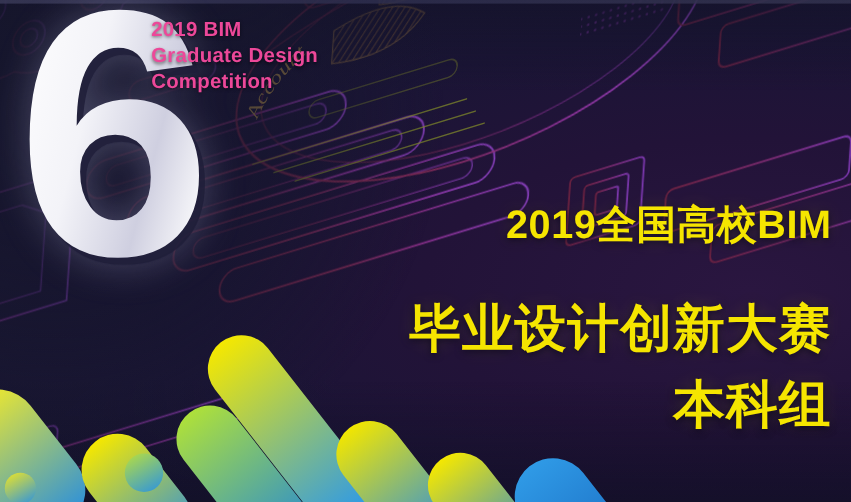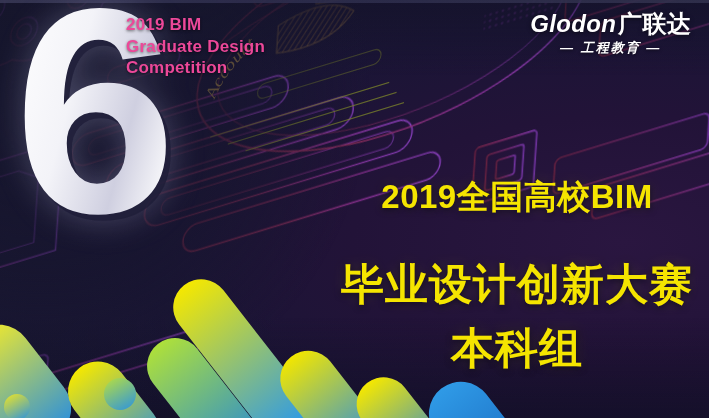--- a/index.html
+++ b/index.html
@@ -88,22 +88,22 @@
   .logo-sub{
     margin-top:2px;
     font-size:13px;font-weight:700;font-style:italic;
     letter-spacing:2px;
     white-space:nowrap;
     text-shadow:0 1px 3px rgba(0,0,0,.6);
   }
 
   
   .title{
-    position:absolute;right:16px;top:178px;
-    text-align:center;
+    position:absolute;right:16px;top:168px;
+    text-align:right;
     color:#f5e500;
     font-weight:700;
     text-shadow:0 2px 6px rgba(10,6,30,.85), 0 0 14px rgba(245,229,0,.14);
     white-space:nowrap;
   }
   .t1{font-size:33px;line-height:38px;letter-spacing:.5px;}
   .t2{font-size:43px;line-height:52px;letter-spacing:1px;margin-top:42px;}
   .t3{font-size:43px;line-height:52px;letter-spacing:1px;margin-top:12px;}
 
   
@@ -291,26 +291,20 @@
   <div class="numeral">
     <span class="six">6</span>
   </div>
 
   <div class="eng">
     <span>2019 BIM</span>
     <span>Graduate Design</span>
     <span>Competition</span>
   </div>
 
-  <div class="logo">
-    <div class="logo-main">
-      <span>Glodon</span><span class="cn">广联达</span>
-    </div>
-    <div class="logo-sub">— 工程教育 —</div>
-  </div>
 
   <div class="title">
     <div class="t1">2019全国高校BIM</div>
     <div class="t2">毕业设计创新大赛</div>
     <div class="t3">本科组</div>
   </div>
 
 </div>
 
 </body></html>

